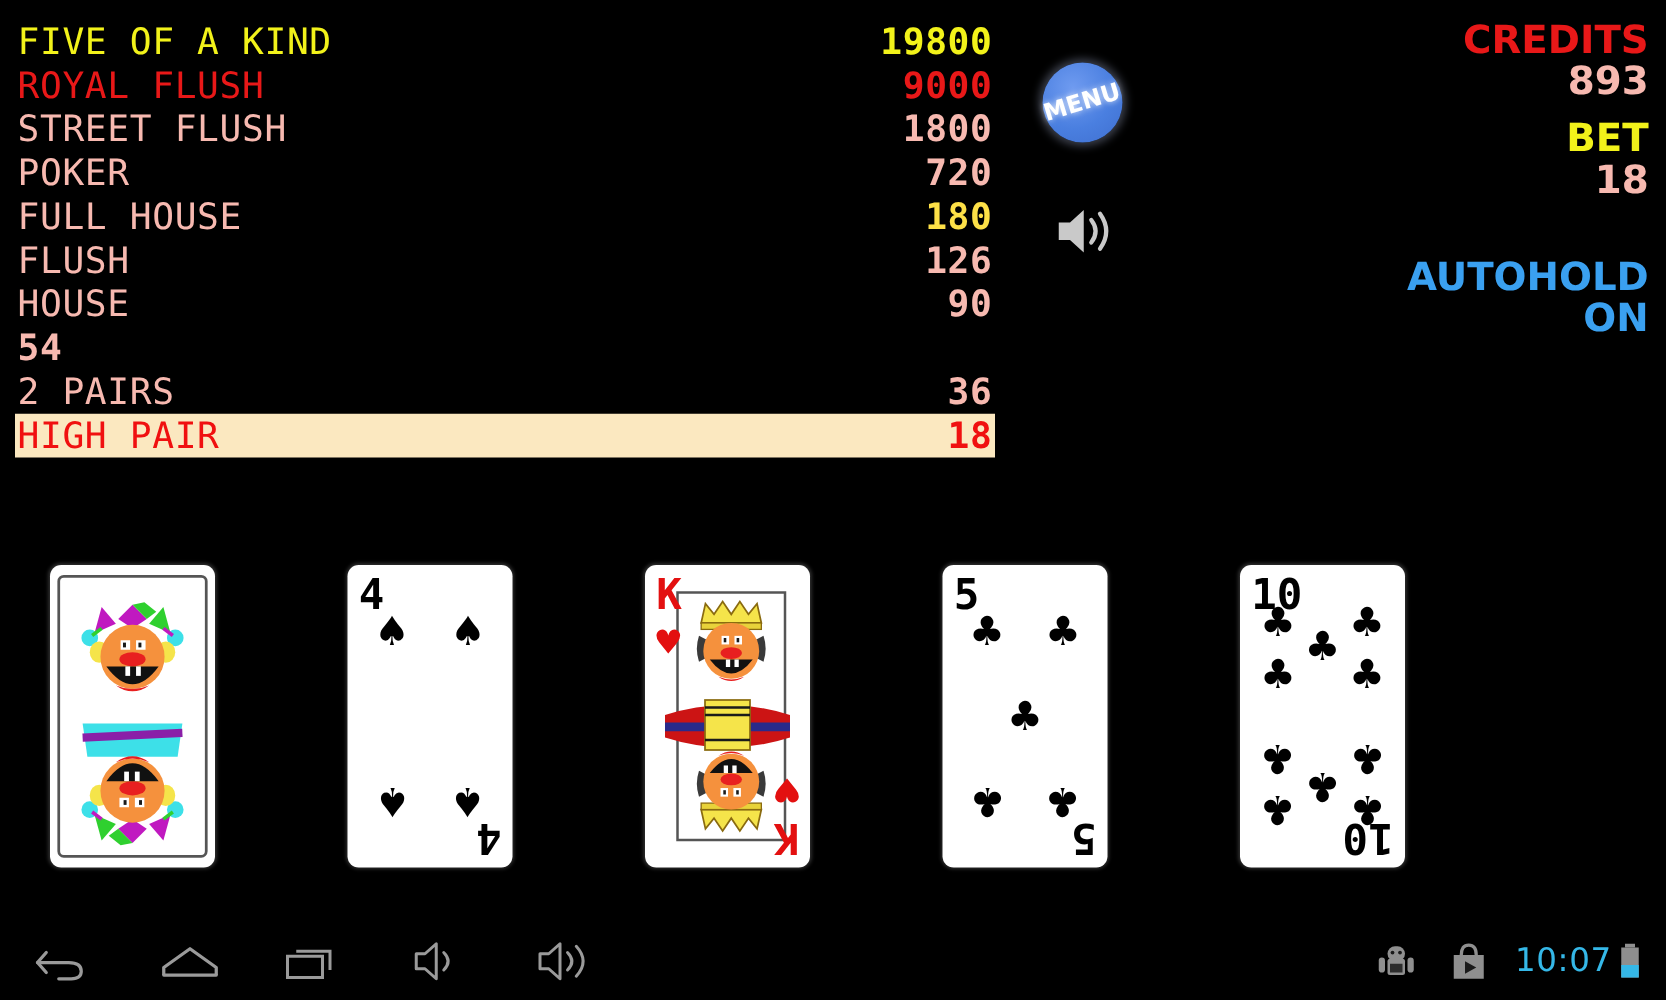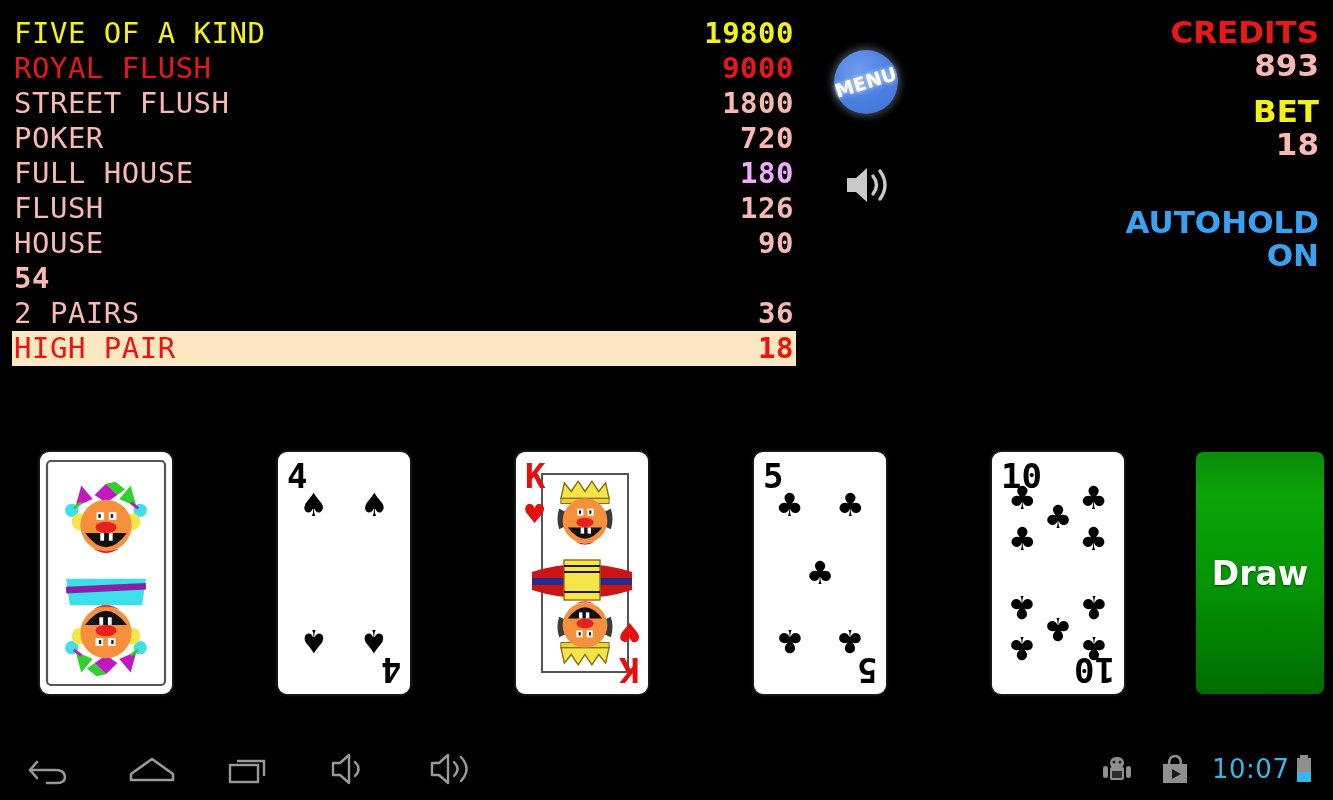--- a/index.html
+++ b/index.html
@@ -223,21 +223,21 @@
       <div class="pay-row">
         <span class="pay-name" style="color: rgb(247, 185, 176);">STREET FLUSH</span>
         <span class="pay-value" style="color: rgb(247, 185, 176);">1800</span>
       </div>
       <div class="pay-row">
         <span class="pay-name" style="color: rgb(247, 185, 176);">POKER</span>
         <span class="pay-value" style="color: rgb(247, 185, 176);">720</span>
       </div>
       <div class="pay-row">
         <span class="pay-name" style="color: rgb(247, 185, 176);">FULL HOUSE</span>
-        <span class="pay-value" style="color: #f0abfc;">180</span>
+        <span class="pay-value" style="color: #fde047;">180</span>
       </div>
       <div class="pay-row">
         <span class="pay-name" style="color: rgb(247, 185, 176);">FLUSH</span>
         <span class="pay-value" style="color: rgb(247, 185, 176);">126</span>
       </div>
       <div class="pay-row">
         <span class="pay-name" style="color: rgb(247, 185, 176);">HOUSE</span>
         <span class="pay-value" style="color: rgb(247, 185, 176);">90</span>
       </div>
       <div class="pay-row">
@@ -423,23 +423,20 @@
           <span class="pip flip" style="color: rgb(0, 0, 0); left: 77%; top: 64%; transform: translate(-50%, -50%) rotate(180deg);">♣</span>
           <span class="pip flip" style="color: rgb(0, 0, 0); left: 23%; top: 81%; transform: translate(-50%, -50%) rotate(180deg);">♣</span>
           <span class="pip flip" style="color: rgb(0, 0, 0); left: 77%; top: 81%; transform: translate(-50%, -50%) rotate(180deg);">♣</span>
           <span class="pip flip" style="color: rgb(0, 0, 0); left: 50%; top: 73%; transform: translate(-50%, -50%) rotate(180deg);">♣</span>
           <div class="corner tl" style="color: rgb(0, 0, 0);">10</div>
           <div class="corner br" style="color: rgb(0, 0, 0);">10</div>
         </div>
       </div>
     </div>
 
-  <div id="draw-button">
-    <span>Draw</span>
-  </div>
 
   <div id="navbar">
     <div class="nav-icon" style="left:27px">
       <svg width="46" height="40" viewBox="0 0 46 40" xmlns="http://www.w3.org/2000/svg">
         <path d="M10 13 L3 21 L10 29" stroke="#9a9a9a" stroke-width="2.6" fill="none" stroke-linecap="round" stroke-linejoin="round"></path>
         <path d="M3 21 L28 21 Q38 21 38 28 Q38 34 30 34 L20 34" stroke="#9a9a9a" stroke-width="2.6" fill="none" stroke-linecap="round"></path>
       </svg>
     </div>
     <div class="nav-icon" style="left:127px">
       <svg width="50" height="40" viewBox="0 0 50 40" xmlns="http://www.w3.org/2000/svg">

